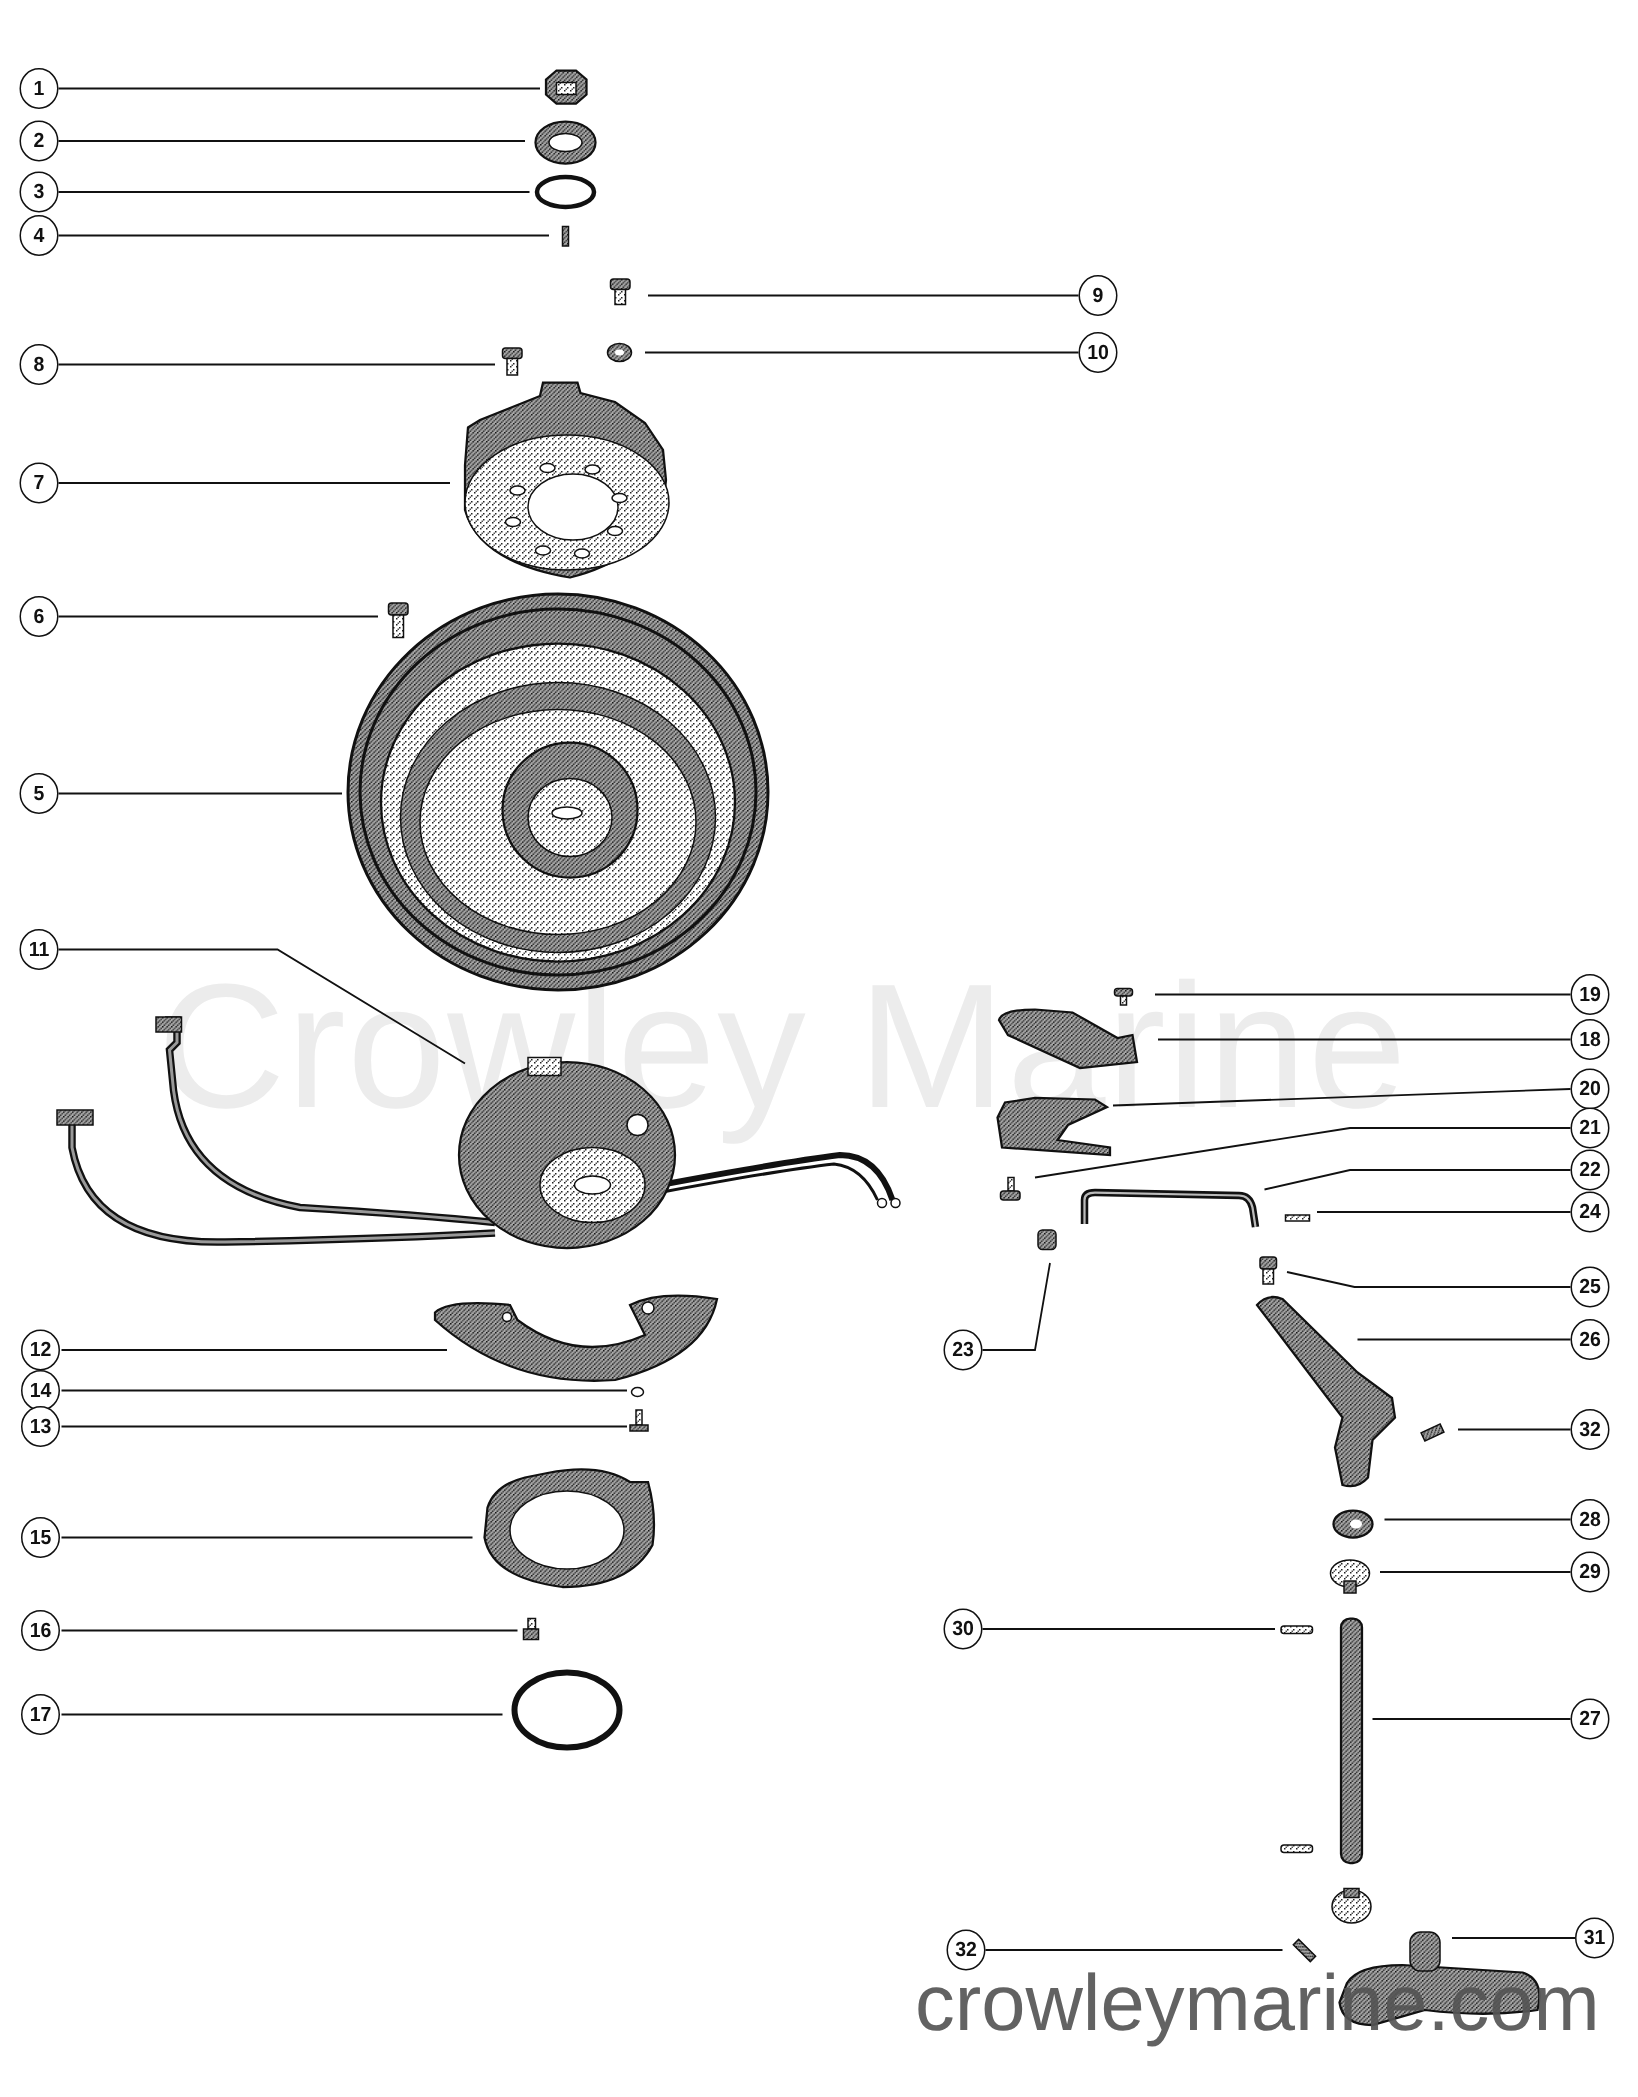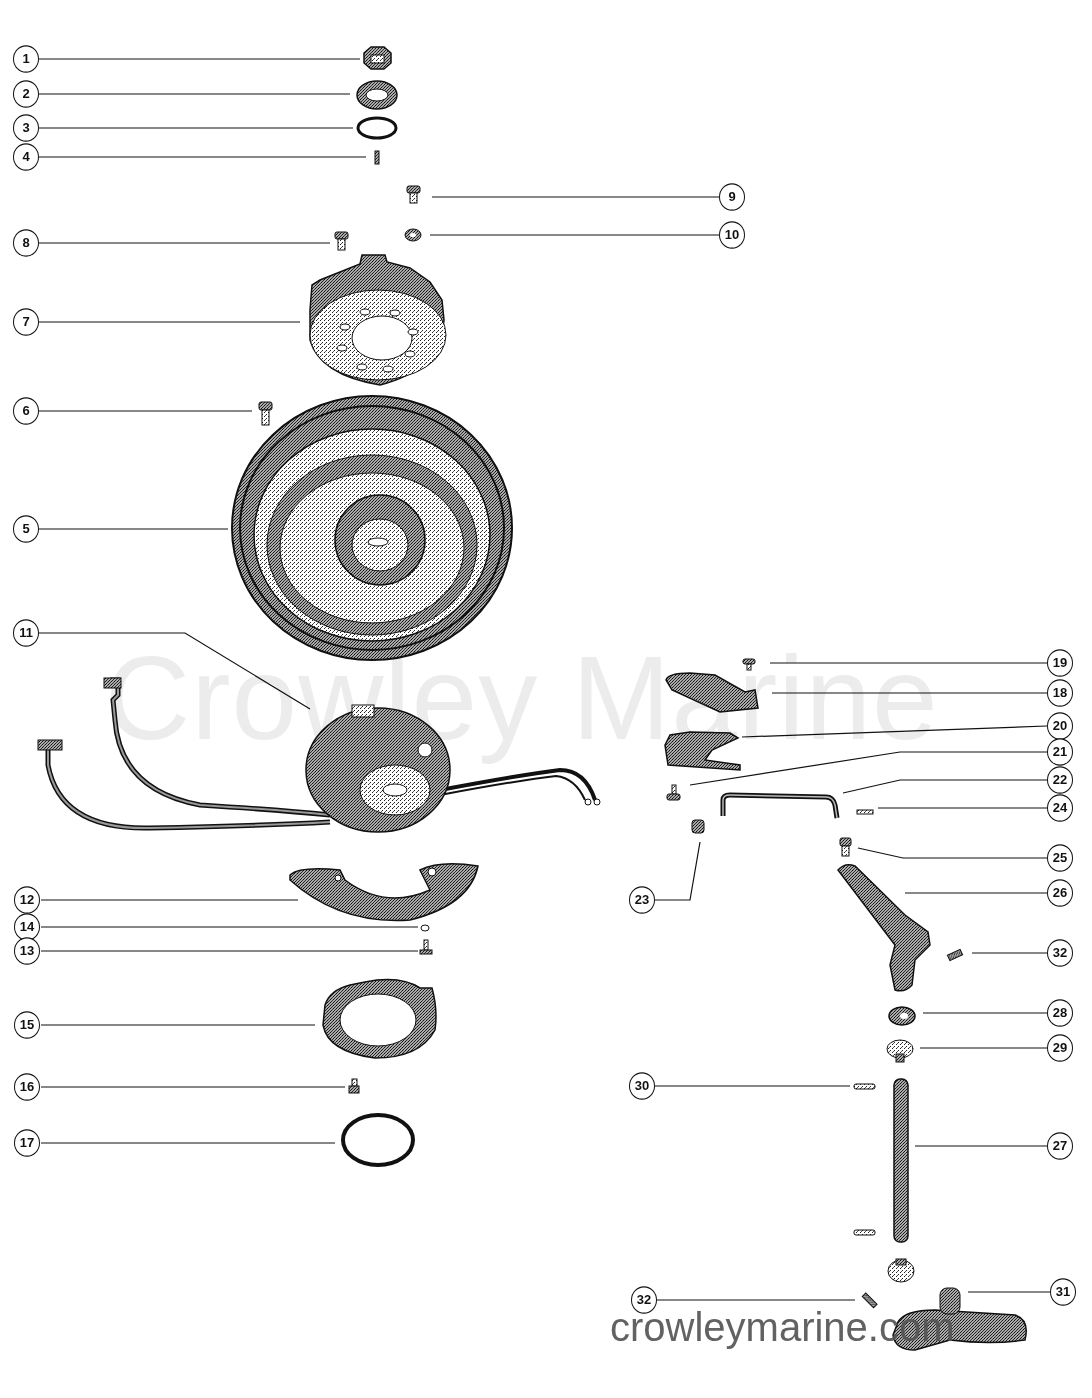--- a/index.html
+++ b/index.html
@@ -3,21 +3,21 @@
 <meta charset="utf-8">
 <style>
   html, body { margin: 0; padding: 0; background: #ffffff; }
   body { width: 1092px; height: 1398px; position: relative; overflow: hidden; font-family: "Liberation Sans", sans-serif; }
   #stage { position: absolute; left: 0; top: 0; width: 1092px; height: 1398px; }
   .watermark {
     position: absolute; left: 105px; top: 630px; font-size: 118px; color: #ececec;
     font-family: "Liberation Sans", sans-serif; letter-spacing: 1px; white-space: nowrap; z-index: 0;
   }
   .site-watermark {
-    position: absolute; left: 610px; top: 1305px; font-size: 40px; color: #555555;
+    position: absolute; left: 610px; top: 1305px; font-size: 53px; color: #555555;
     font-family: "Liberation Sans", sans-serif; white-space: nowrap; z-index: 5; opacity: 0.92;
   }
   .callout {
     position: absolute; width: 26px; height: 26px; border: 1.5px solid #111; border-radius: 50%;
     background: #fff; box-sizing: border-box; text-align: center; line-height: 23px;
     font-family: "Liberation Sans Narrow", "Liberation Sans", sans-serif; font-weight: bold;
     font-size: 13px; color: #111; z-index: 3; transform: scaleY(1.05);
   }
   svg.art { position: absolute; left: 0; top: 0; z-index: 1; }
   svg.leaders { position: absolute; left: 0; top: 0; z-index: 2; }

